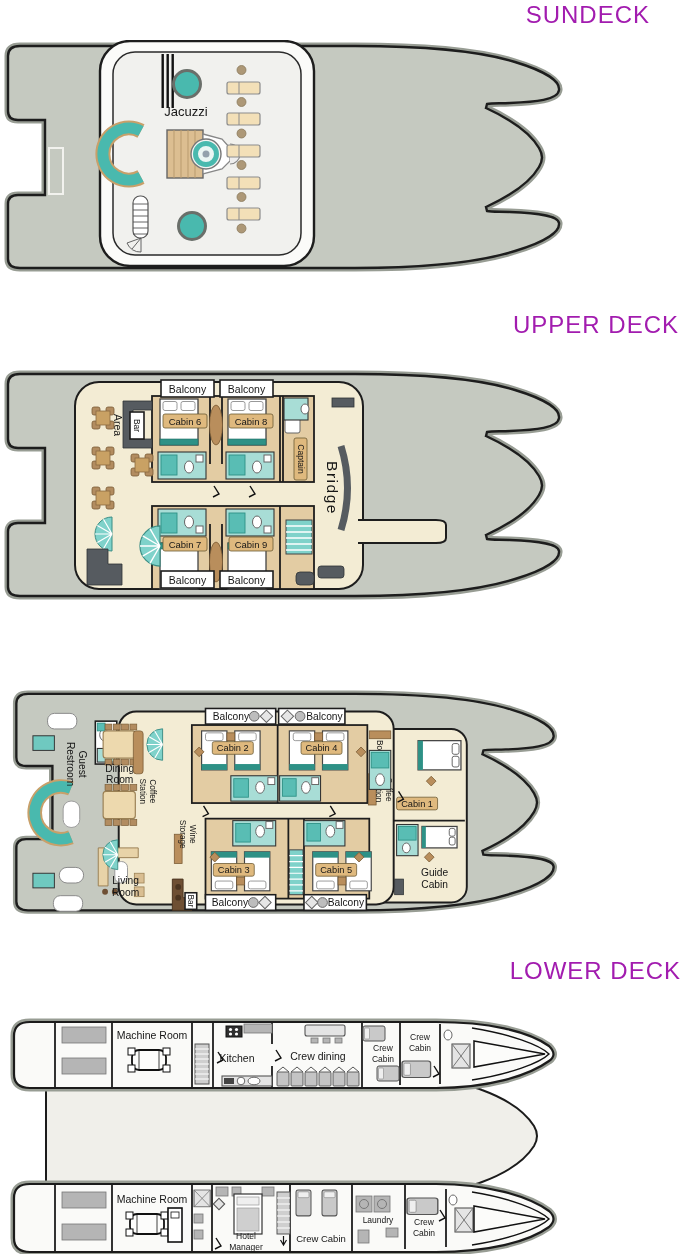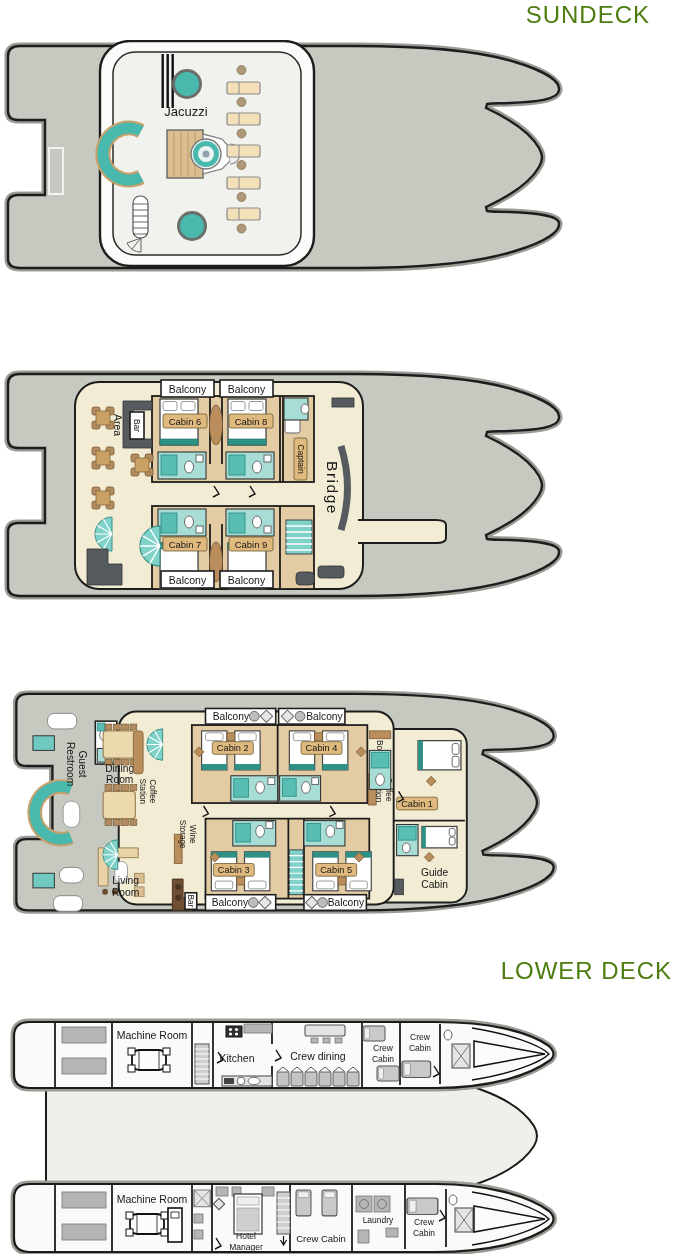--- a/index.html
+++ b/index.html
@@ -1,18 +1,18 @@
 <!DOCTYPE html>
 <html><head>
 <meta charset="utf-8">
 <style>
   html,body{margin:0;padding:0;background:#fff;}
   body{width:684px;height:1254px;position:relative;font-family:"Liberation Sans",sans-serif;overflow:hidden;}
   .canvas{position:absolute;inset:0;}
-  .deck-title{position:absolute;font-size:24px;letter-spacing:1px;color:#4d7c0f;font-weight:400;}
+  .deck-title{position:absolute;font-size:24px;letter-spacing:1px;color:#a21caf;font-weight:400;}
   .plan{position:absolute;left:0;width:684px;height:234px;}
   svg text{font-family:"Liberation Sans",sans-serif;fill:#161616;text-anchor:middle;}
   .t10{font-size:10.5px}.t9{font-size:9.5px}.t85{font-size:8.5px}.t13{font-size:13px}
   .t15{font-size:15.5px;letter-spacing:1.5px}
   .hull{fill:#C5C9C0;stroke:#1D1D1D;stroke-width:2.4}
   .halo{fill:none;stroke:#989D94;stroke-width:7}
   .cream{fill:#F3ECD4;stroke:#1D1D1D;stroke-width:2}
   .tan{fill:#E3CCA3;stroke:#1D1D1D;stroke-width:1.8}
   .wht{fill:#FFFFFF;stroke:#1D1D1D;stroke-width:1.6}
   .bath{fill:#A8DDD6;stroke:#333;stroke-width:1.1}
@@ -28,21 +28,22 @@
   .lgray{fill:#B5B5B5;stroke:#777;stroke-width:0.8}
   .lfix{fill:#E4E4E4;stroke:#555;stroke-width:1.1}
   .zz{stroke:#111;stroke-width:1.4;fill:none}
 </style>
 </head>
 <body>
 
 <div class="canvas">
 
   <div class="deck-title" style="top:1px;right:34px">SUNDECK</div>
-  <div class="deck-title" style="top:957px;right:12px">LOWER DECK</div>
+  <div class="deck-title" style="top:311px;right:5px">UPPER DECK</div>
+  <div class="deck-title" style="top:957px;right:3px">LOWER DECK</div>
 
   <svg class="plan" style="top:40px" viewBox="0 0 684 234">
     <g>
       <path class="halo" d="M20,6 L355,6 C430,6 480,11 515,22 C548,32 560,42 559,50 C558,60 535,62 510,63 C500,63.5 492,63 487,64 L486,68 C512,80 531,94 539,108 C543,115 543,120 539,127 C531,141 512,155 486,167 L487,171 C492,172 500,171.5 510,172 C535,173 558,175 559,183 C560,191 548,201 515,211 C480,222 430,228 355,228 L20,228 Q8,228 8,219 L8,164 Q8,155 18,155 L45,155 L45,80 L18,80 Q8,80 8,71 L8,16 Q8,6 20,6 Z"></path>
       <path class="hull" d="M20,6 L355,6 C430,6 480,11 515,22 C548,32 560,42 559,50 C558,60 535,62 510,63 C500,63.5 492,63 487,64 L486,68 C512,80 531,94 539,108 C543,115 543,120 539,127 C531,141 512,155 486,167 L487,171 C492,172 500,171.5 510,172 C535,173 558,175 559,183 C560,191 548,201 515,211 C480,222 430,228 355,228 L20,228 Q8,228 8,219 L8,164 Q8,155 18,155 L45,155 L45,80 L18,80 Q8,80 8,71 L8,16 Q8,6 20,6 Z"></path>
       <rect x="49" y="108" width="14" height="46" fill="none" stroke="#F2F2EE" stroke-width="2"></rect>
     </g>
     <g>
       <rect x="100" y="1" width="214" height="225" rx="30" fill="#FBFBF9" stroke="#1D1D1D" stroke-width="2.4"></rect>
       <rect x="113" y="12" width="188" height="203" rx="22" fill="#F1F1EE" stroke="#2A2A2A" stroke-width="1.5"></rect>

